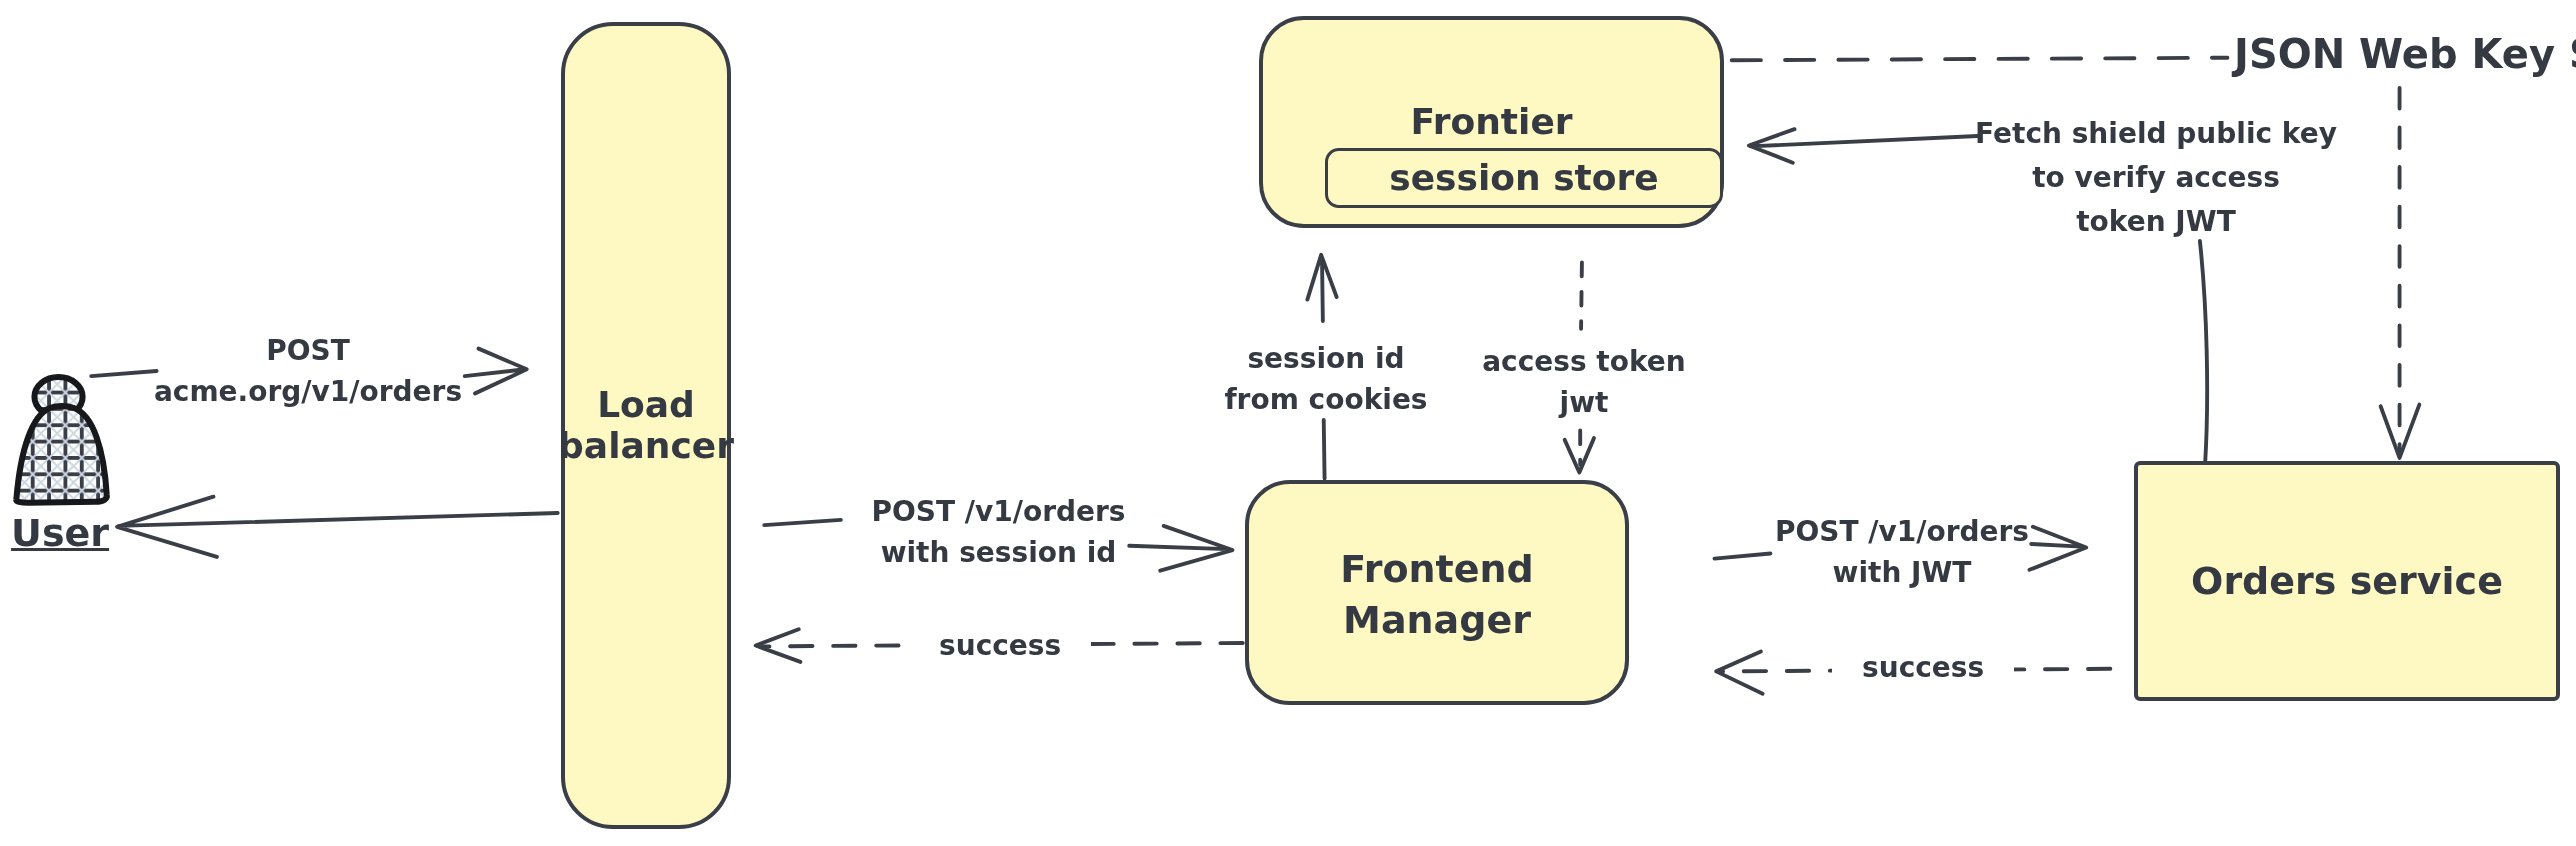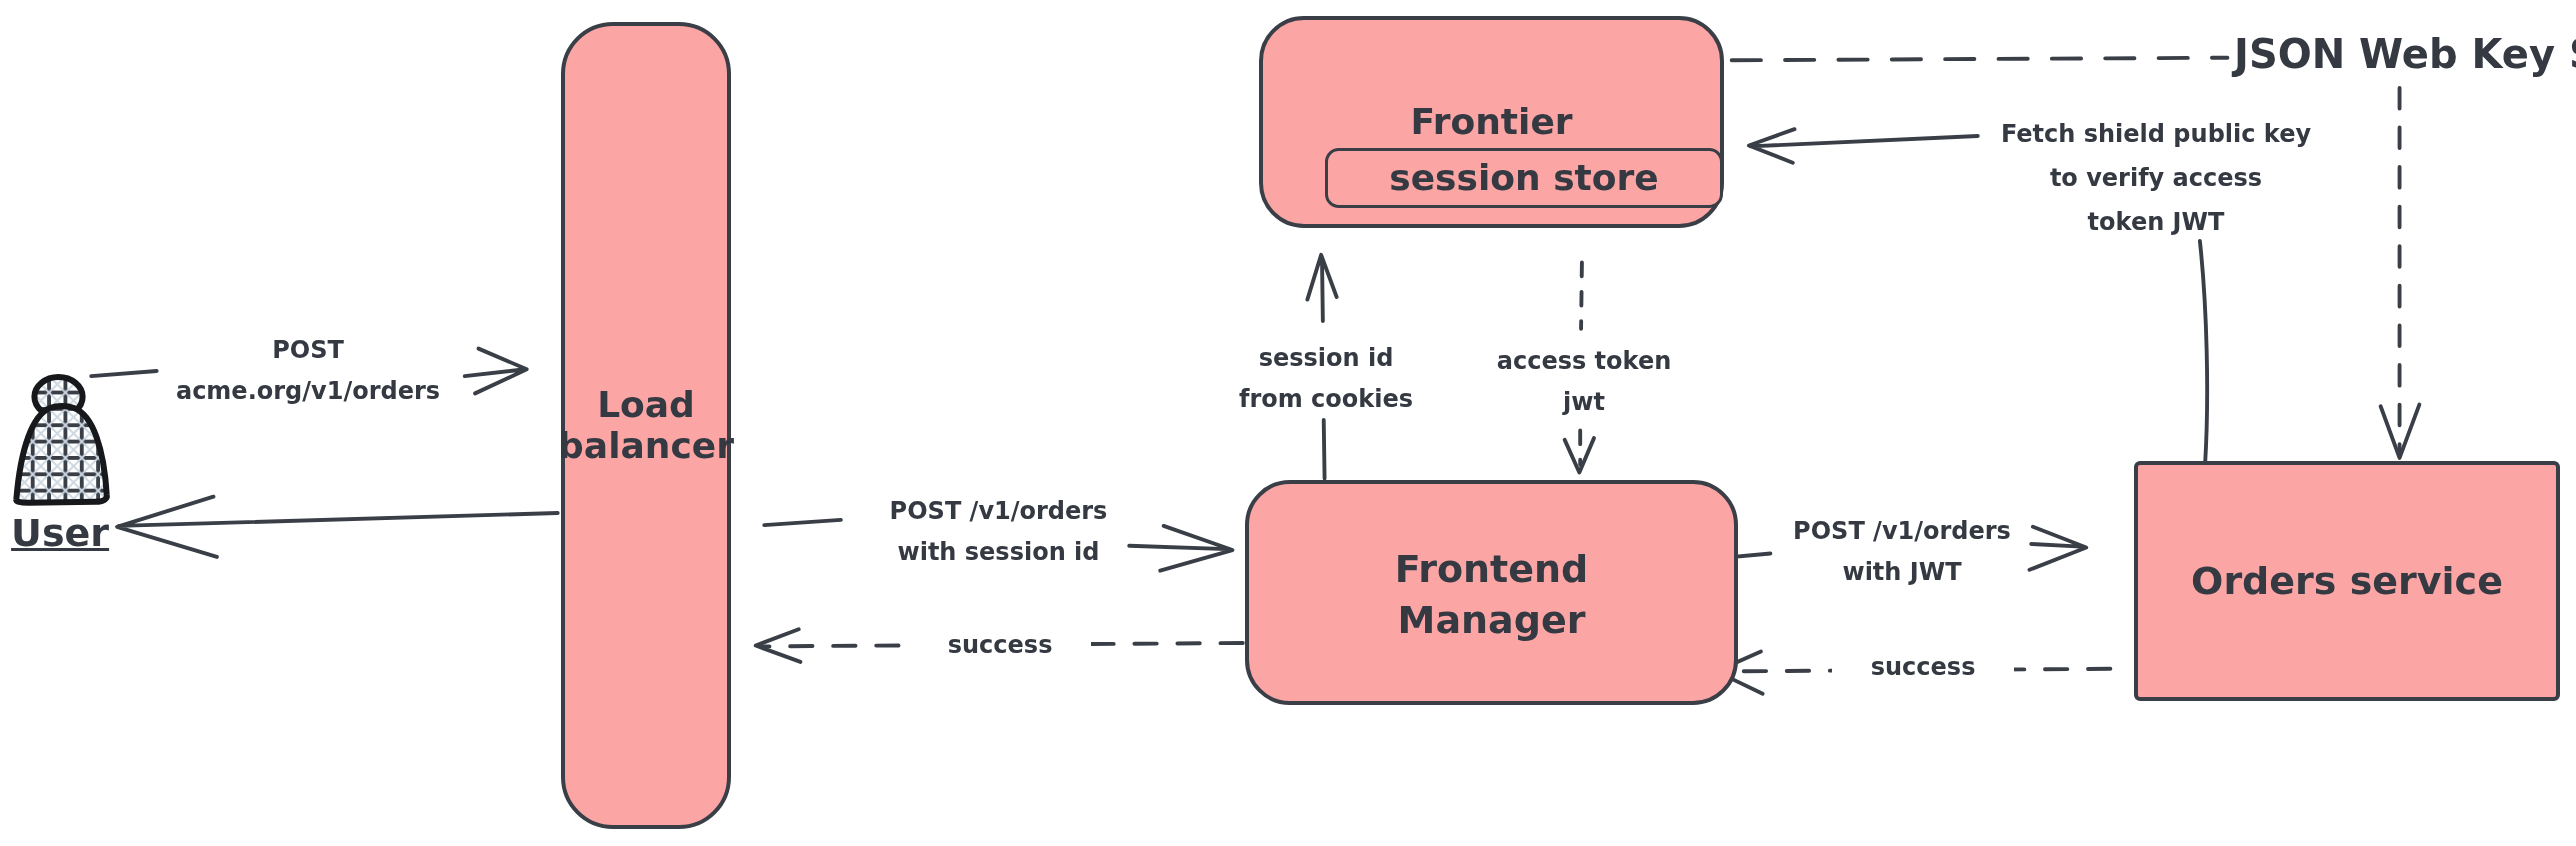--- a/index.html
+++ b/index.html
@@ -8,27 +8,27 @@
     width:2576px;height:847px;
     background:#ffffff;
     font-family:"DejaVu Sans", sans-serif;
     color:#343942;
     overflow:hidden;
   }
   .layer{position:absolute;left:0;top:0;width:100%;height:100%;}
   .node{
     position:absolute;
     border:4.3px solid #3a3f47;
-    background:#fca5a5;
+    background:#fef9c3;
     box-sizing:border-box;
     display:flex;flex-direction:column;align-items:center;justify-content:center;
   }
   .lbl{
     position:absolute;
-    font-size:24px;font-weight:600;
+    font-size:28px;font-weight:600;
     line-height:41px;
     text-align:center;
     color:#343942;
     white-space:nowrap;
   }
   .lbl div{white-space:nowrap;}
   .node .nlbl{
     position:static;
     font-size:36px;font-weight:600;line-height:41px;text-align:center;color:#343942;
   }
@@ -90,21 +90,21 @@
     </div>
   </div>
 
   <div class="node" style="left:1259px;top:15.5px;width:465px;height:212px;border-radius:45px;justify-content:flex-start;">
     <div class="nlbl" style="position:absolute;top:81px;left:0;width:100%;">Frontier</div>
     <div class="node" style="left:62px;top:128px;width:398px;height:60px;border-width:3.4px;border-radius:13.8px;">
       <div class="nlbl">session store</div>
     </div>
   </div>
 
-  <div class="node" style="left:1245px;top:480px;width:493px;height:225px;border-radius:45px;padding-top:4px;">
+  <div class="node" style="left:1245px;top:480px;width:384px;height:225px;border-radius:45px;padding-top:4px;">
     <div class="nlbl" style="font-size:38px;line-height:51px;">
       <div>Frontend</div>
       <div>Manager</div>
     </div>
   </div>
 
   <div class="node" style="left:2134px;top:461px;width:426px;height:240px;border-radius:6px;">
     <div class="nlbl" style="font-size:38px;">Orders service</div>
   </div>
 

